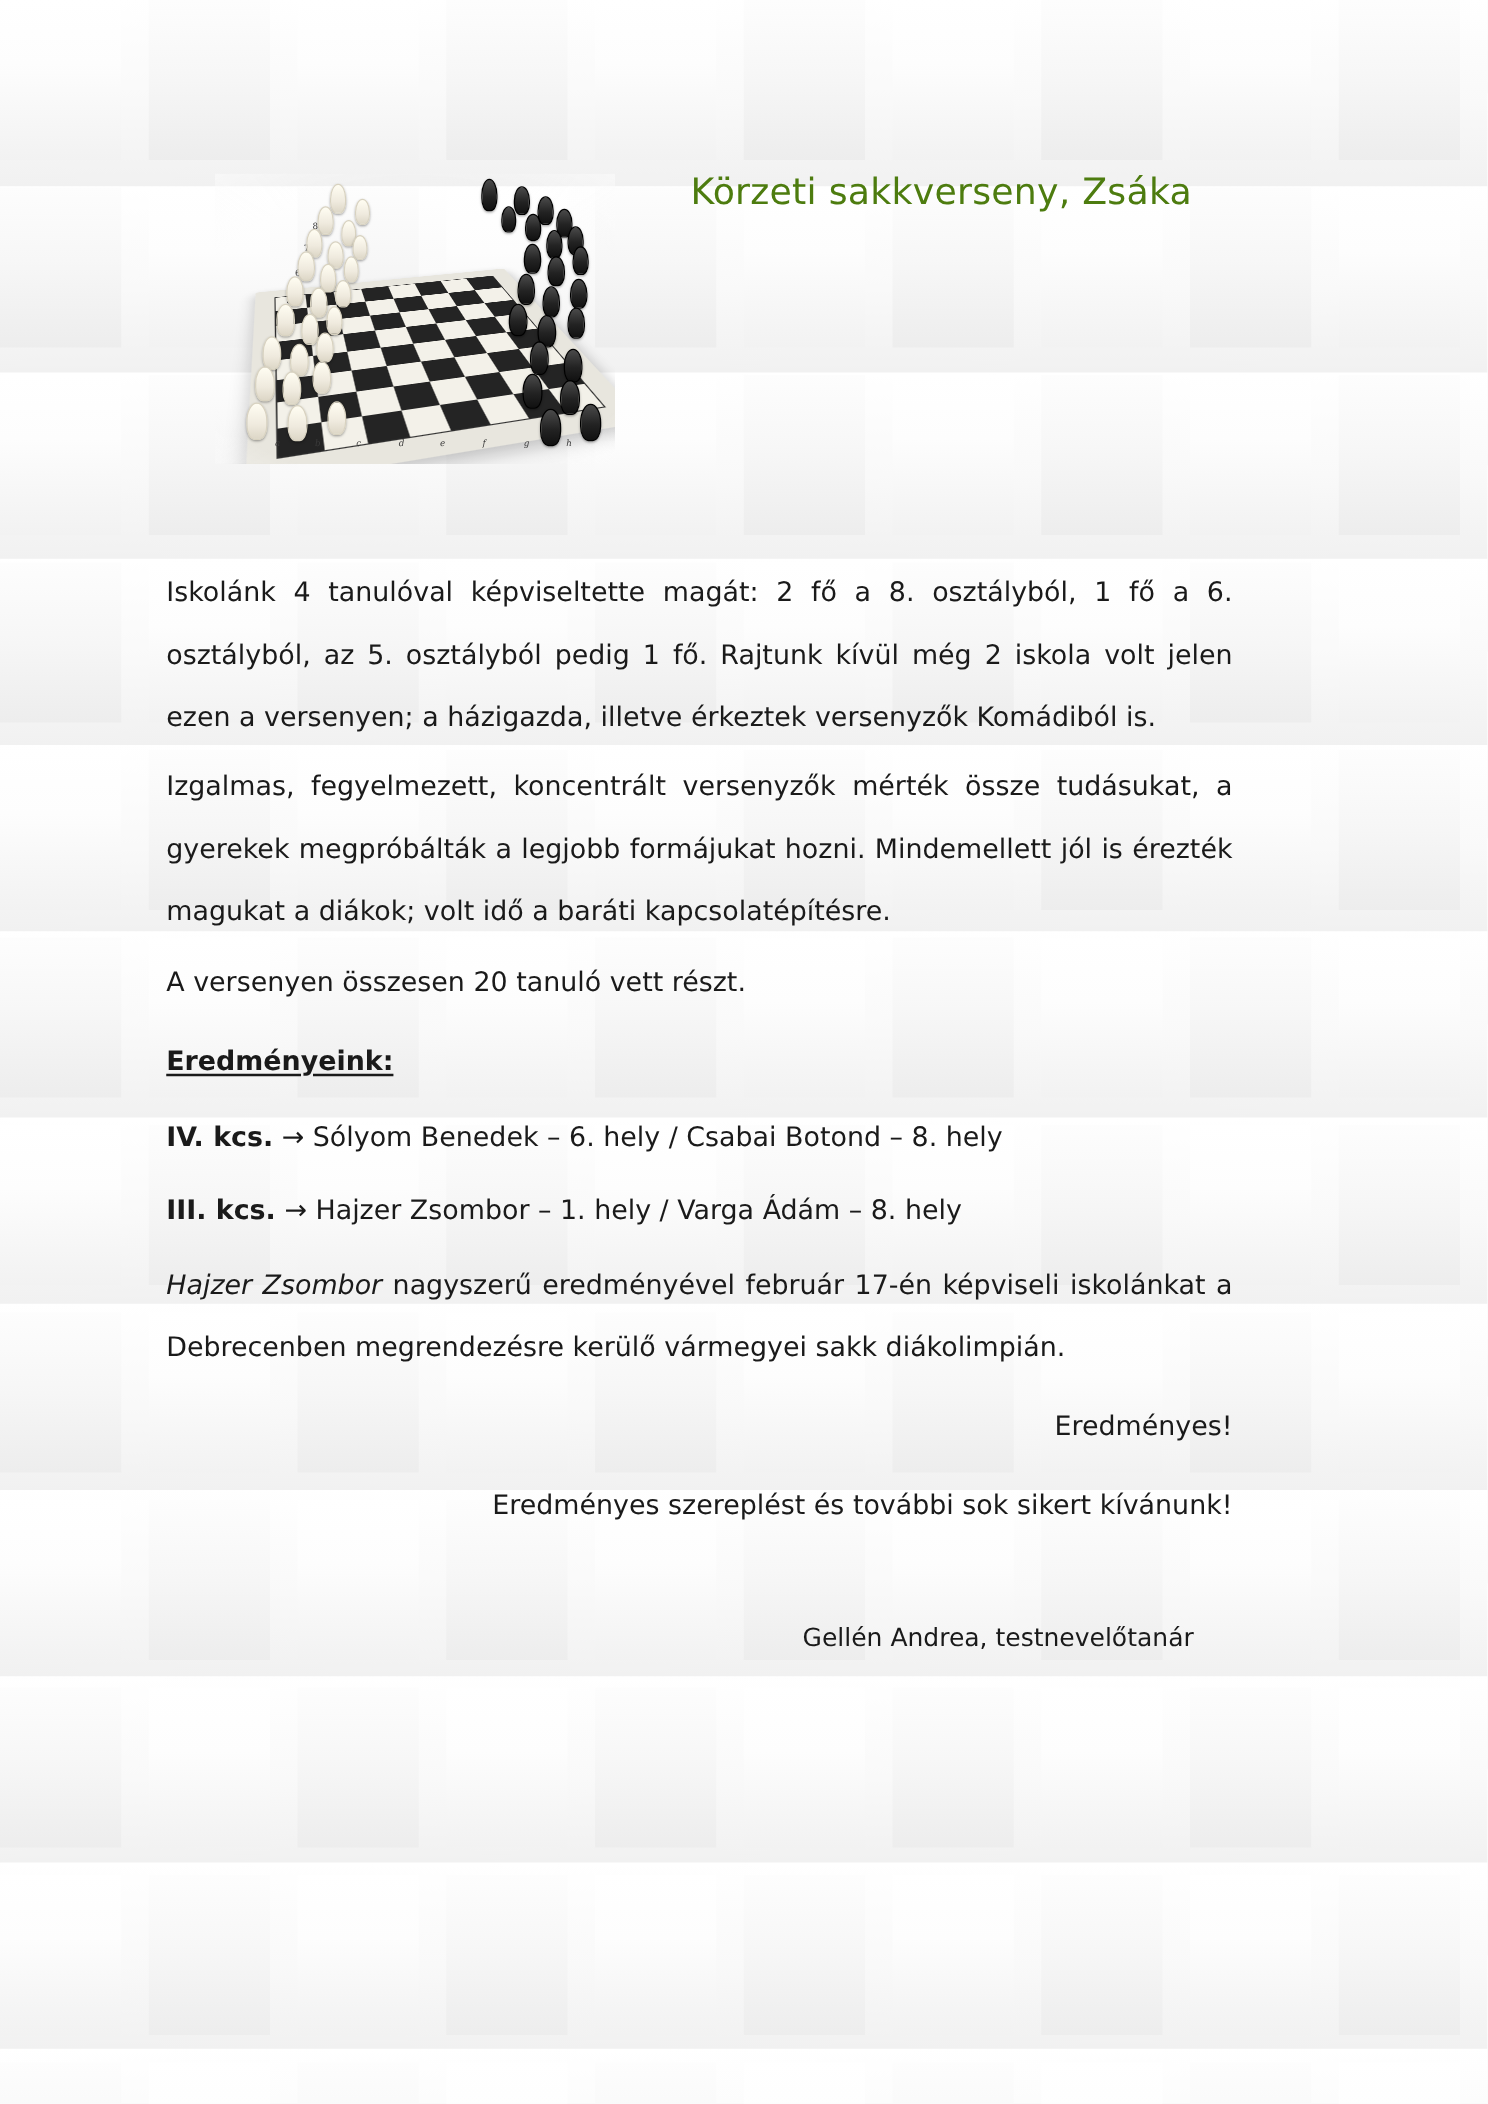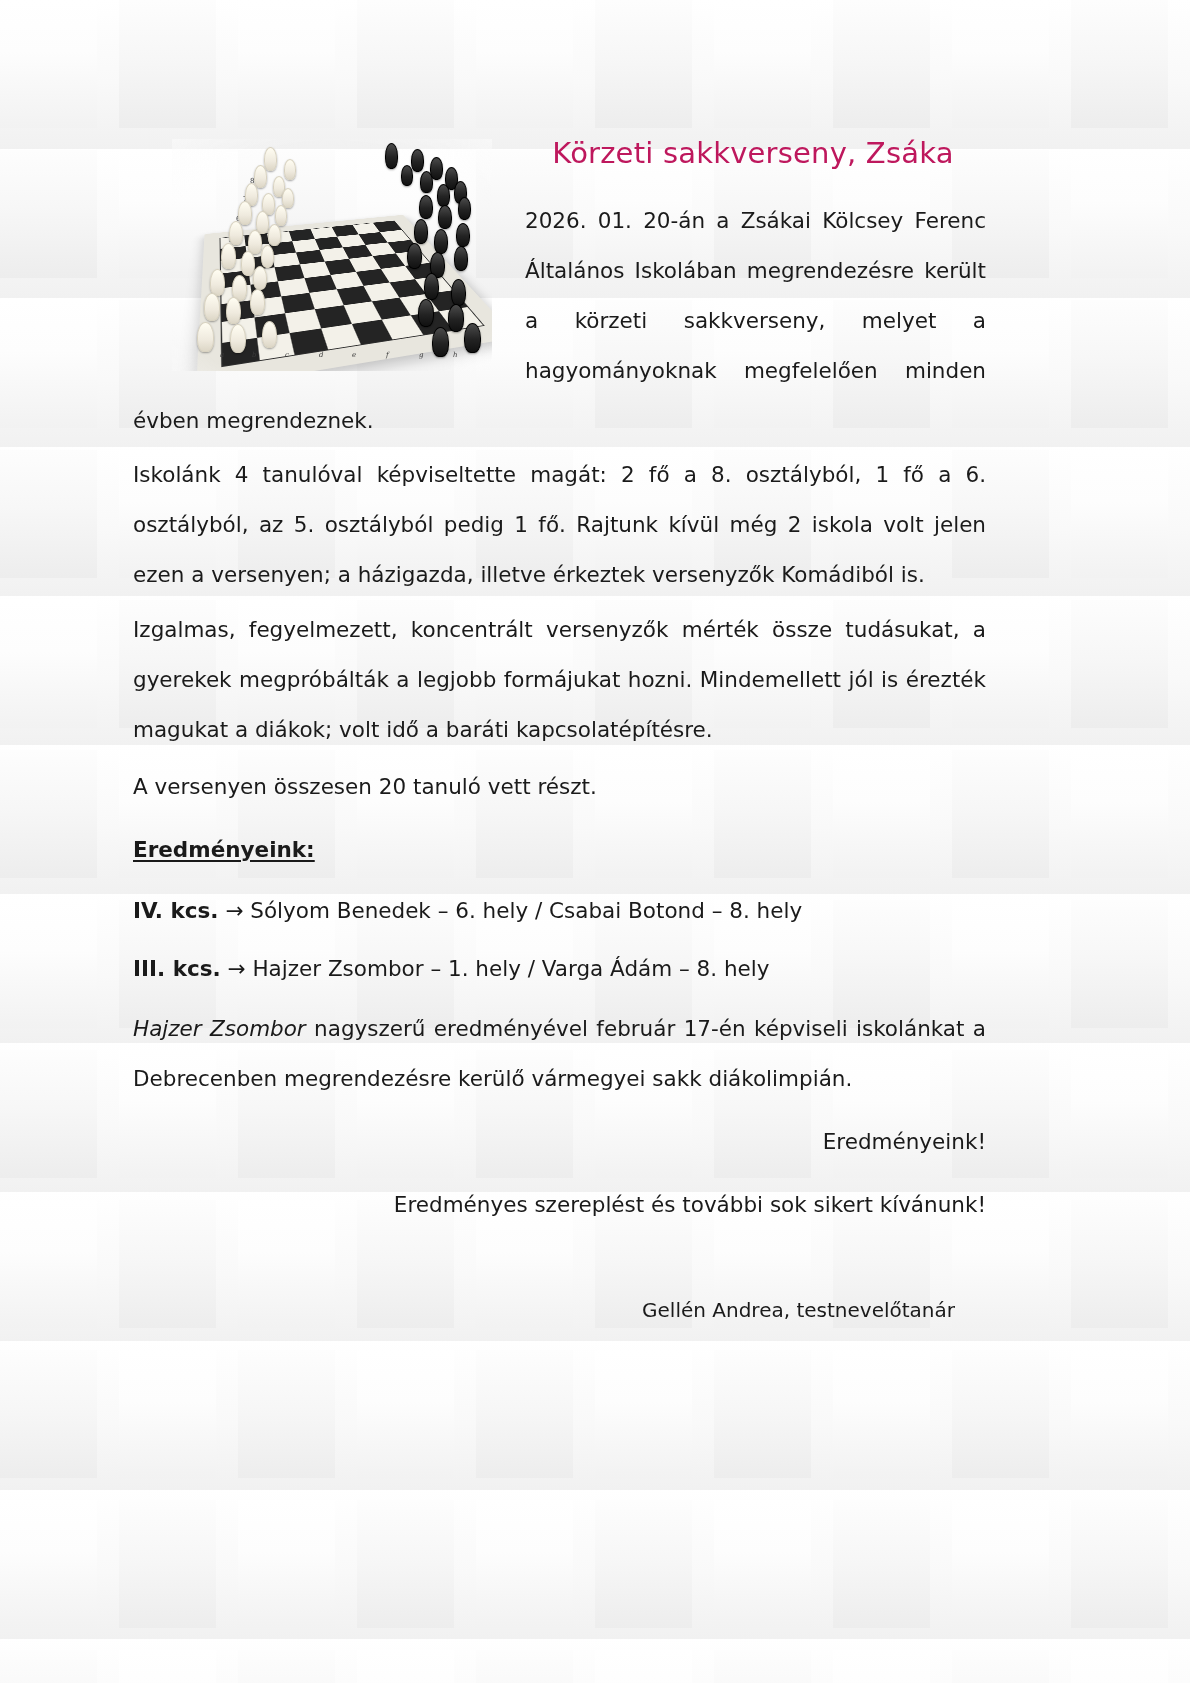--- a/index.html
+++ b/index.html
@@ -129,21 +129,21 @@
 
   
   #doc-title {
     position: absolute;
     left: 520px;
     top: 136px;
     width: 466px;
     text-align: center;
     font-family: "DejaVu Sans", sans-serif;
     font-size: 29px;
-    color: #be185d;
+    color: #4d7c0f;
     letter-spacing: 0.2px;
     white-space: nowrap;
   }
 
   .para {
     font-family: "DejaVu Sans", sans-serif;
     font-size: 21.5px;
     line-height: 50px;
     color: #1a1a1a;
     text-align: justify;
@@ -477,23 +477,20 @@
           <div class="rank-lbl" style="left: 43px; top: 140px;">3</div>
           <div class="rank-lbl" style="left: 36px; top: 165px;">2</div>
           <div class="rank-lbl" style="left: 29px; top: 192px;">1</div>
         </div>
     </div>
     <div class="photo-fade"></div>
   </div>
 
   <div id="doc-title">Körzeti sakkverseny, Zsáka</div>
 
-  <div id="p-intro" class="para">
-    <div class="indent-shape"></div><span>2026. 01. 20-án a Zsákai Kölcsey Ferenc Általános Iskolában megrendezésre került a körzeti sakkverseny, melyet a hagyományoknak megfelelően minden évben megrendeznek.</span>
-  </div>
 
   <div id="p-school" class="para">Iskolánk 4 tanulóval képviseltette magát: 2 fő a 8. osztályból, 1 fő a 6. osztályból, az 5. osztályból pedig 1 fő. Rajtunk kívül még 2 iskola volt jelen ezen a versenyen; a házigazda, illetve érkeztek versenyzők Komádiból is.</div>
 
   <div id="p-mood" class="para">Izgalmas, fegyelmezett, koncentrált versenyzők mérték össze tudásukat, a gyerekek megpróbálták a legjobb formájukat hozni. Mindemellett jól is érezték magukat a diákok; volt idő a baráti kapcsolatépítésre.</div>
 
   <div id="p-total" class="para nojustify">A versenyen összesen 20 tanuló vett részt.</div>
 
   <div id="results-heading" class="para nojustify">
     <span class="heading-ul">Eredményeink:</span>
   </div>
@@ -503,19 +500,19 @@
   </div>
 
   <div id="res-2" class="para nojustify">
     <span class="bold">III. kcs.</span><span> </span><span class="arrow">→</span><span> </span><span>Hajzer Zsombor – 1. hely / Varga Ádám – 8. hely</span>
   </div>
 
   <div id="p-olympiad" class="para">
     <span class="bolditalic">Hajzer Zsombor</span><span> nagyszerű eredményével február 17-én képviseli iskolánkat a Debrecenben megrendezésre kerülő vármegyei sakk diákolimpián.</span>
   </div>
 
-  <div id="p-congrats" class="para">Eredményeink!</div>
+  <div id="p-congrats" class="para">Eredményes!</div>
 
   <div id="p-signature" class="para sig">Gellén Andrea, testnevelőtanár</div>
 
   <div id="p-wishes" class="para">Eredményes szereplést és további sok sikert kívánunk!</div>
 
 </div>
 
 </body></html>

